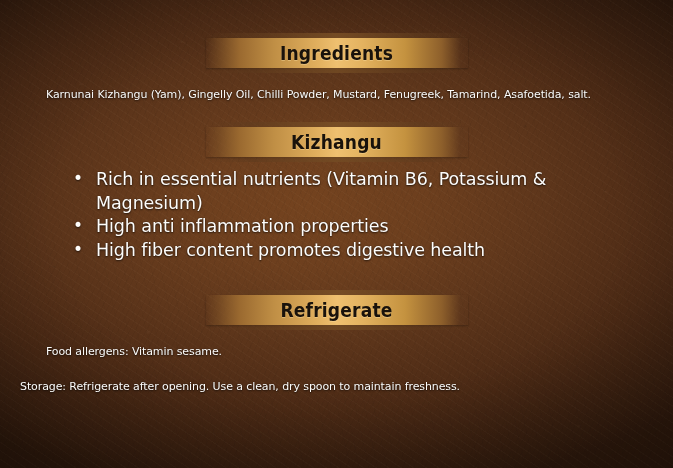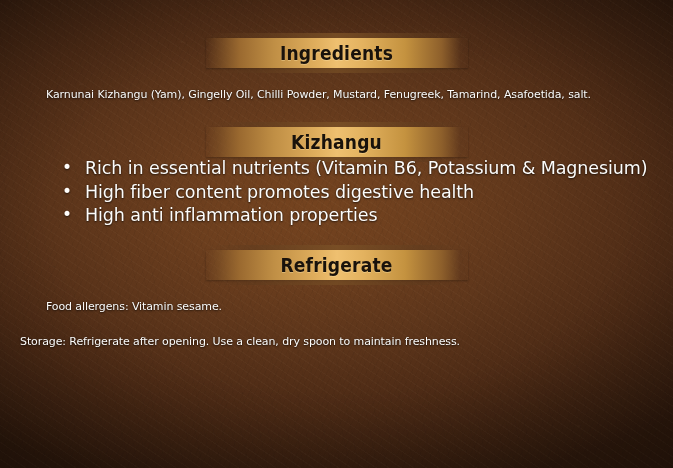--- a/index.html
+++ b/index.html
@@ -135,21 +135,21 @@
     line-height: 23px;
     color: #fefdfb;
     text-shadow: 0 1px 2px rgba(0,0,0,.62), 0 0 1px rgba(0,0,0,.5);
     padding: 0 46px 0 46px;
     letter-spacing: -.1px;
   }
 
   ul.bullets {
     list-style: none;
     padding: 0 24px 0 62px;
-    margin: 0;
+    margin: 11px;
   }
   ul.bullets li {
     position: relative;
     font-family: "DejaVu Sans", sans-serif;
     font-size: 17.5px;
     line-height: 23.5px;
     color: #fefdfb;
     text-shadow: 0 1px 2px rgba(0,0,0,.62), 0 0 1px rgba(0,0,0,.5);
     padding-left: 23px;
     letter-spacing: -.1px;
@@ -196,22 +196,22 @@
     <section>
       <div class="banner-row sec-benefits-banner">
         <div class="banner">
           <span class="sliver-top"></span>
           <span class="sliver-bot"></span>
           <span class="banner-title">Kizhangu</span>
         </div>
       </div>
       <ul class="bullets sec-benefits-body">
         <li>Rich in essential nutrients (Vitamin B6, Potassium &amp; Magnesium)</li>
+        <li>High anti inflammation properties</li>
         <li>High fiber content promotes digestive health</li>
-        <li>High anti inflammation properties</li>
       </ul>
     </section>
 
     <section>
       <div class="banner-row sec-information-banner">
         <div class="banner">
           <span class="sliver-top"></span>
           <span class="sliver-bot"></span>
           <span class="banner-title">Refrigerate</span>
         </div>

